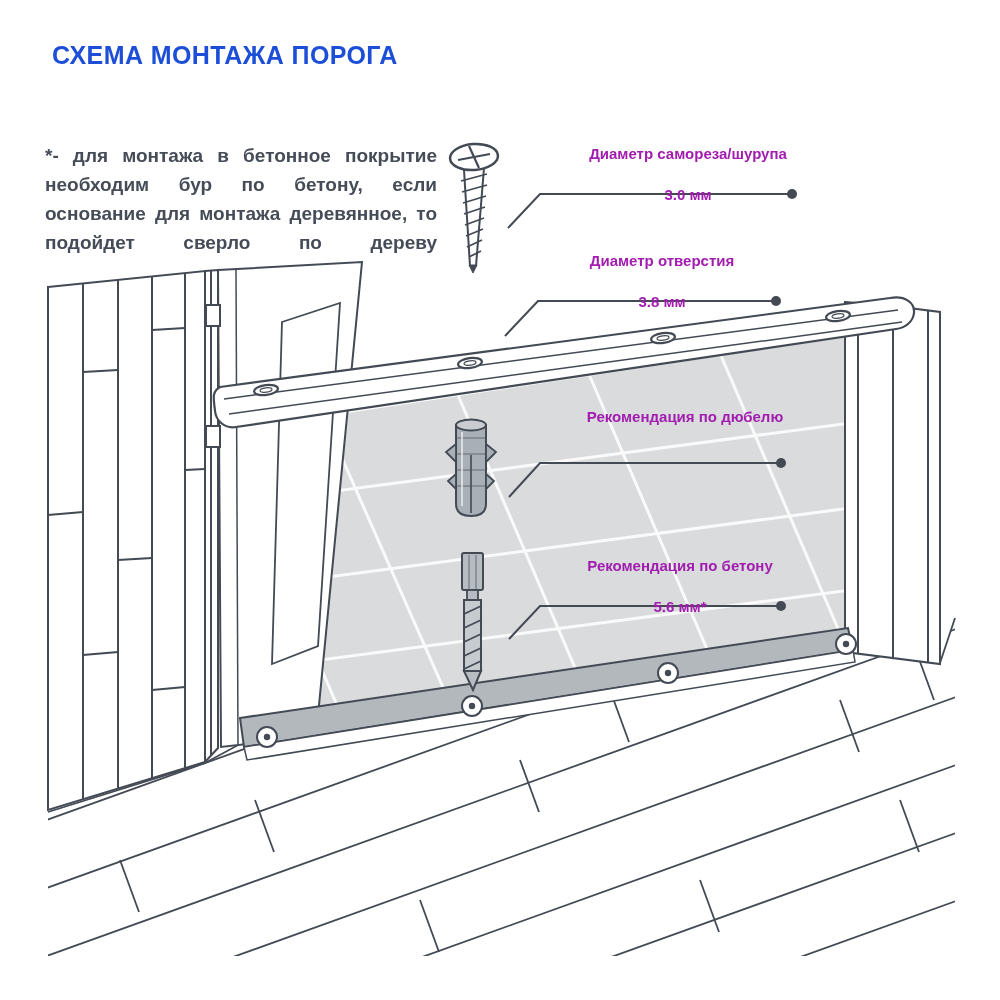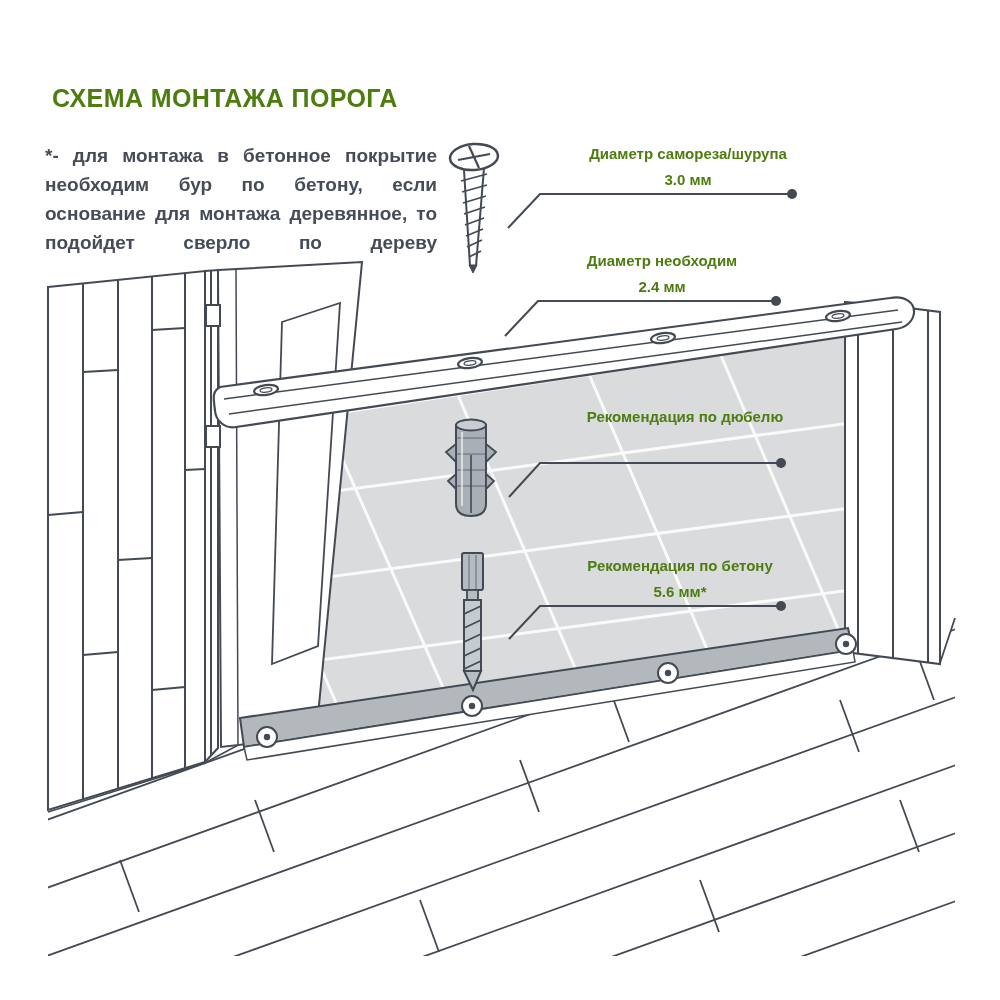--- a/index.html
+++ b/index.html
@@ -7,32 +7,31 @@
   body {
     width:1000px; height:1000px;
     font-family:"Liberation Sans", sans-serif;
     color:#454c58;
   }
   .page { position:relative; width:1000px; height:1000px; background:#fff; overflow:hidden; }
   .art  { position:absolute; left:0; top:0; width:1000px; height:1000px; }
   .title {
     position:absolute; left:52px; top:38px;
     font-size:25px; font-weight:700; line-height:1.42; letter-spacing:.4px;
-    color:#4d7c0f;
-    margin-top:43px;
+    color:#1d4ed8;
   }
   .footnote {
     position:absolute; left:45px; top:142px; width:392px;
     font-size:19px; font-weight:700; line-height:1.52;
     text-align:justify; text-align-last:justify;
     color:#454c58;
   }
-  .callout { position:absolute; text-align:center; font-weight:700; color:#4d7c0f; }
+  .callout { position:absolute; text-align:center; font-weight:700; color:#a21caf; }
   .callout-label { font-size:15px; white-space:nowrap; }
-  .callout-value { font-size:15px; margin-top:9px; }
+  .callout-value { font-size:15px; margin-top:24px; }
 </style>
 </head>
 <body>
 
 <div class="page">
 
   <svg class="art" viewBox="0 0 1000 1000" aria-hidden="true">
     <defs>
       <clipPath id="floorClip">
         <path d="M48,812 L205,763 L240,744 L848,650 L940,663 L955,618 L955,956 L48,956 Z"></path>
@@ -215,22 +214,22 @@
   </h1>
 
   <p class="footnote">*- для монтажа в бетонное покрытие необходим бур по бетону, если основание для монтажа деревянное, то подойдет сверло по дереву</p>
 
   <div class="callout" style="left:543px; top:145px; width:290px;">
     <div class="callout-label">Диаметр самореза/шурупа</div>
     <div class="callout-value">3.0 мм</div>
   </div>
 
   <div class="callout" style="left:517px; top:252px; width:290px;">
-    <div class="callout-label">Диаметр необходим</div>
-    <div class="callout-value">2.4 мм</div>
+    <div class="callout-label">Диаметр отверстия</div>
+    <div class="callout-value">3.8 мм</div>
   </div>
 
   <div class="callout" style="left:540px; top:408px; width:290px;">
     <div class="callout-label">Рекомендация по дюбелю</div>
   </div>
 
   <div class="callout" style="left:535px; top:557px; width:290px;">
     <div class="callout-label">Рекомендация по бетону</div>
     <div class="callout-value">5.6 мм*</div>
   </div>

